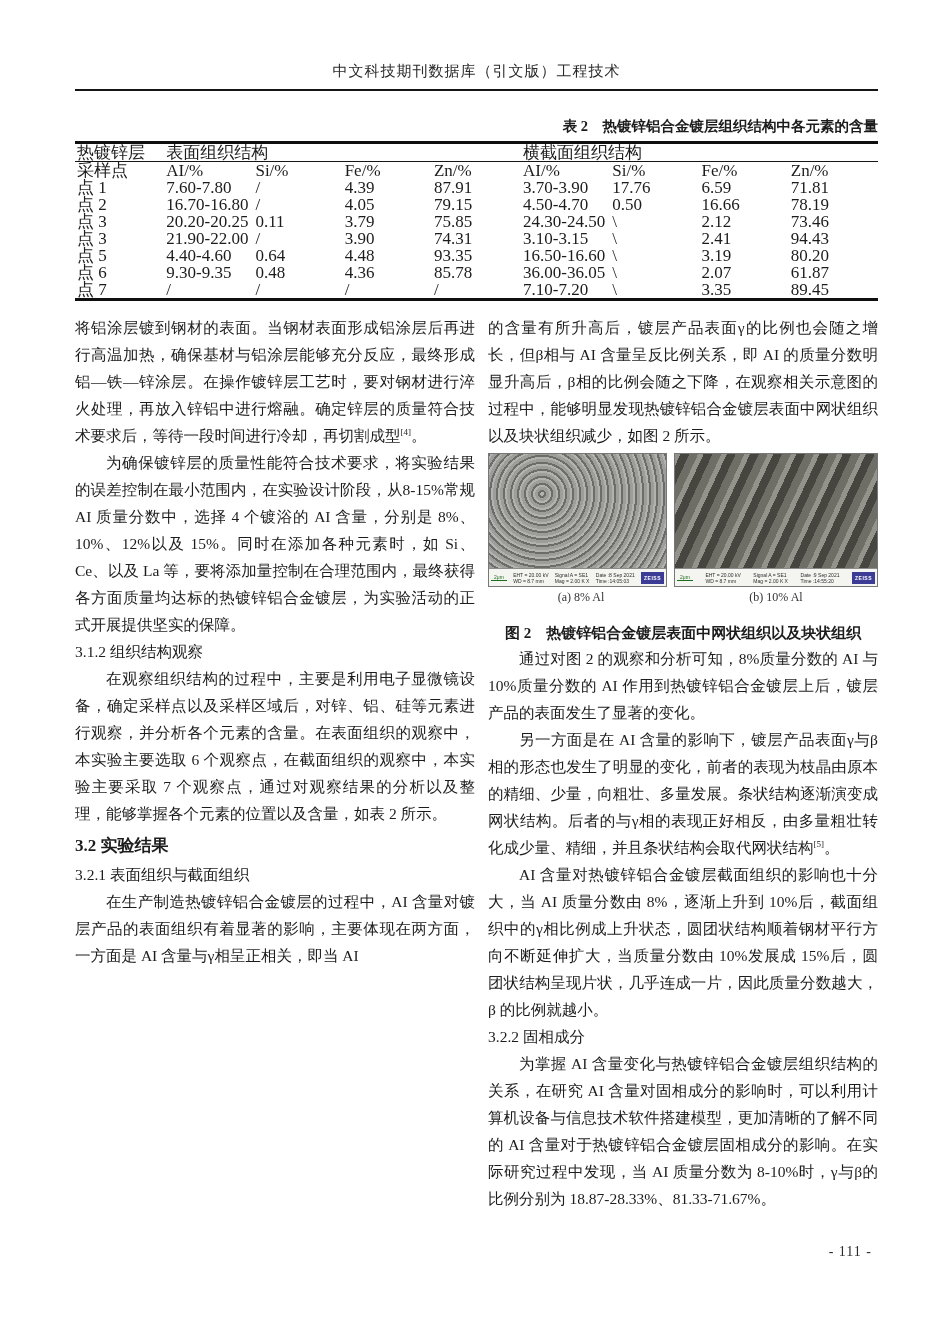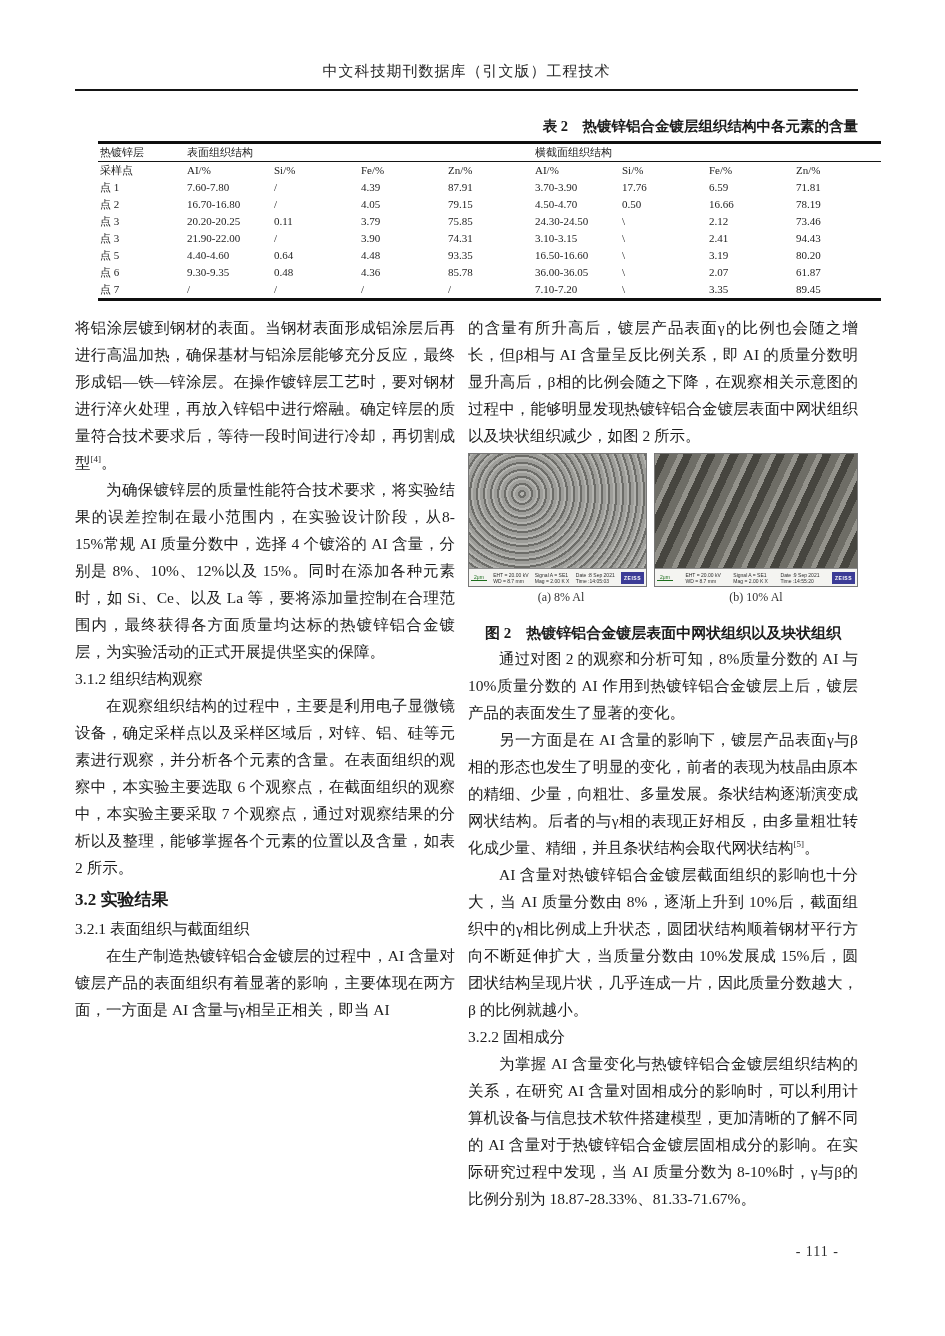--- a/index.html
+++ b/index.html
@@ -6,21 +6,21 @@
   html,body { background:#ffffff; }
   .page {
     position:relative;
     width:945px; height:1336px;
     margin:0 auto;
     background:#ffffff;
     font-family:"Liberation Serif","DejaVu Serif",serif;
     color:#1c1c1c;
     overflow:hidden;
   }
-  .content { padding:0 87px 0 75px; }
+  .content { padding:0 67px 0 75px; }
   .journal-header {
     margin-top:62px;
     text-align:center;
     font-size:15px;
     letter-spacing:1px;
     color:#2a2a2a;
   }
   .header-rule {
     margin-top:8px;
     border-top:2px solid #151515;
@@ -30,23 +30,22 @@
     text-align:right;
     font-weight:bold;
     font-size:14.5px;
   }
   table.data-table {
     width:100%;
     margin-top:5px;
     border-collapse:collapse;
     border-top:3px solid #0f0f0f;
     border-bottom:3px solid #0f0f0f;
-    font-size:11px;
+    font-size:17px;
     table-layout:fixed;
-    margin-left:23px;
   }
   table.data-table th, table.data-table td {
     font-weight:normal;
     text-align:left;
     padding:0 0 0 2px;
     height:17px;
     line-height:17px;
     white-space:nowrap;
     overflow:visible;
   }
@@ -108,21 +107,21 @@
   .figure-caption {
     margin-top:16px;
     font-weight:bold;
     font-size:15px;
     line-height:24px;
     text-align:center;
     text-indent:0;
   }
   .page-number {
     position:absolute;
-    top:1244px; right:106px;
+    top:1244px; right:73px;
     font-size:14px; color:#2a2a2a;
     letter-spacing:1px;
   }
 </style>
 </head>
 <body>
 
 <div class="page">
   <div class="content">
 

